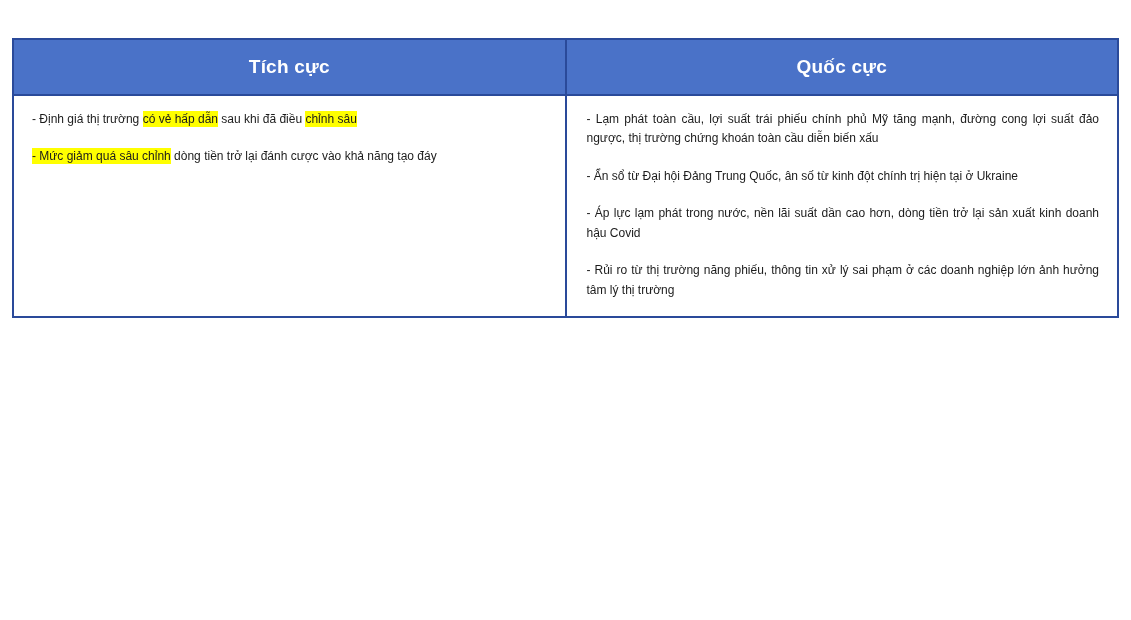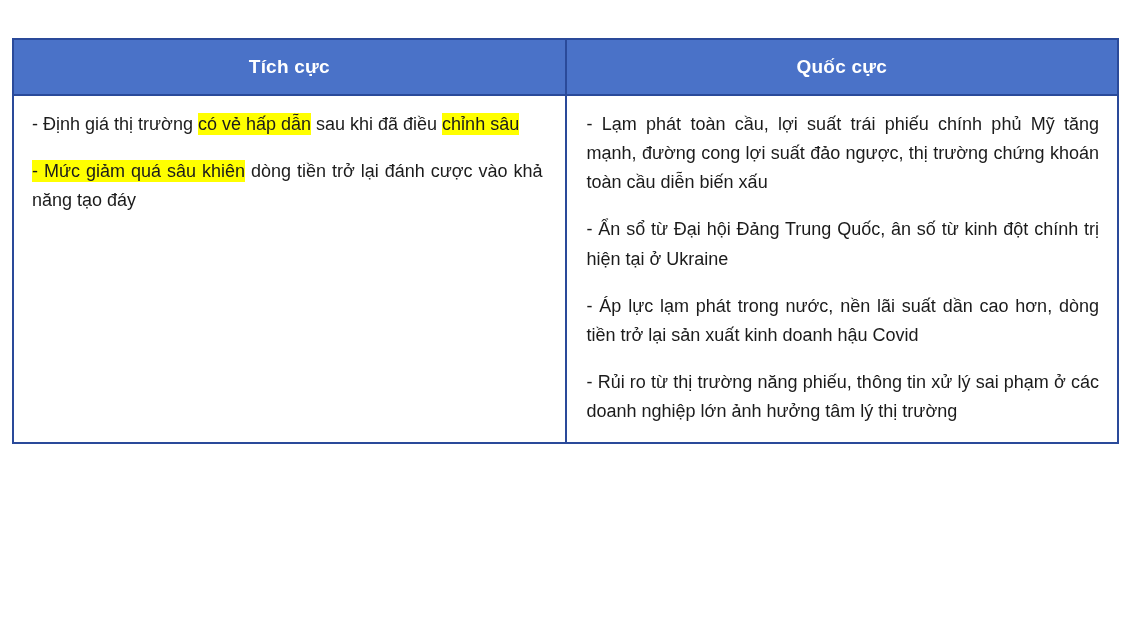--- a/index.html
+++ b/index.html
@@ -43,21 +43,21 @@
   tbody td {
     border: 2px solid #2a4a9a;
     vertical-align: top;
     padding: 14px 18px 16px 18px;
     background: #ffffff;
   }
   tbody td.left { padding-right: 22px; }
   tbody td.right { padding-left: 20px; }
   p.para {
     margin: 0 0 18px 0;
-    font-size: 18px;
+    font-size: 12px;
     line-height: 1.62;
     text-align: justify;
     text-justify: inter-word;
     hyphens: none;
   }
   p.para:last-child { margin-bottom: 0; }
   .hl {
     background: #ffff00;
     padding: 1px 0;
     box-decoration-break: clone;
@@ -77,21 +77,21 @@
       <tr>
         <th>Tích cực</th>
         <th>Quốc cực</th>
       </tr>
     </thead>
     <tbody>
       <tr>
         <td class="left">
           <div>
               <p class="para"><span>- Định giá thị trường </span><span class="hl">có vẻ hấp dẫn</span><span> sau khi đã điều </span><span class="hl">chỉnh sâu </span></p>
-              <p class="para"><span class="hl">- Mức giảm quá sâu khiên</span><span> dòng tiền trở lại đánh cược vào khả năng tạo đáy</span></p>
+              <p class="para"><span class="hl">- Mức giảm quá sâu chỉnh</span><span> dòng tiền trở lại đánh cược vào khả năng tạo đáy</span></p>
             </div>
         </td>
         <td class="right">
           <div>
               <p class="para"><span>- Lạm phát toàn cầu, lợi suất trái phiếu chính phủ Mỹ tăng mạnh, đường cong lợi suất đảo ngược, thị trường chứng khoán toàn cầu diễn biến xấu</span></p>
               <p class="para"><span>- Ẩn sổ từ Đại hội Đảng Trung Quốc, ân số từ kinh đột chính trị hiện tại ở Ukraine</span></p>
               <p class="para"><span>- Áp lực lạm phát trong nước, nền lãi suất dần cao hơn, dòng tiền trở lại sản xuất kinh doanh hậu Covid</span></p>
               <p class="para"><span>- Rủi ro từ thị trường năng phiếu, thông tin xử lý sai phạm ở các doanh nghiệp lớn ảnh hưởng tâm lý thị trường</span></p>
             </div>
         </td>

